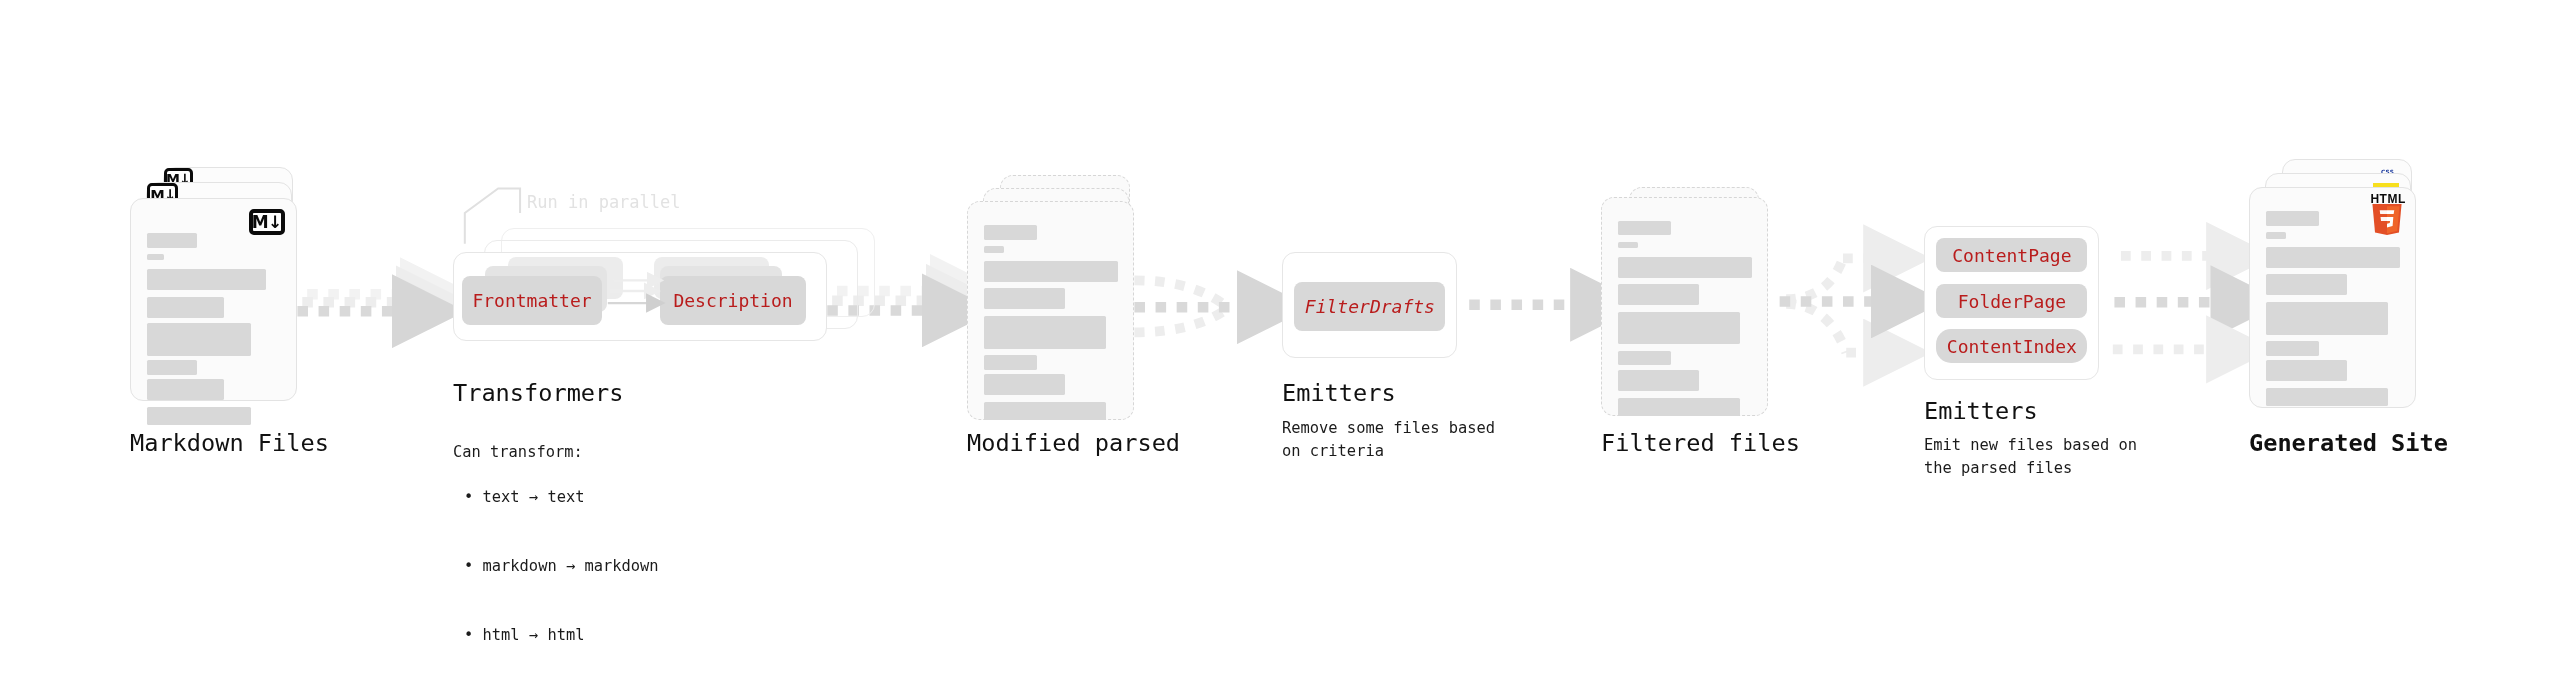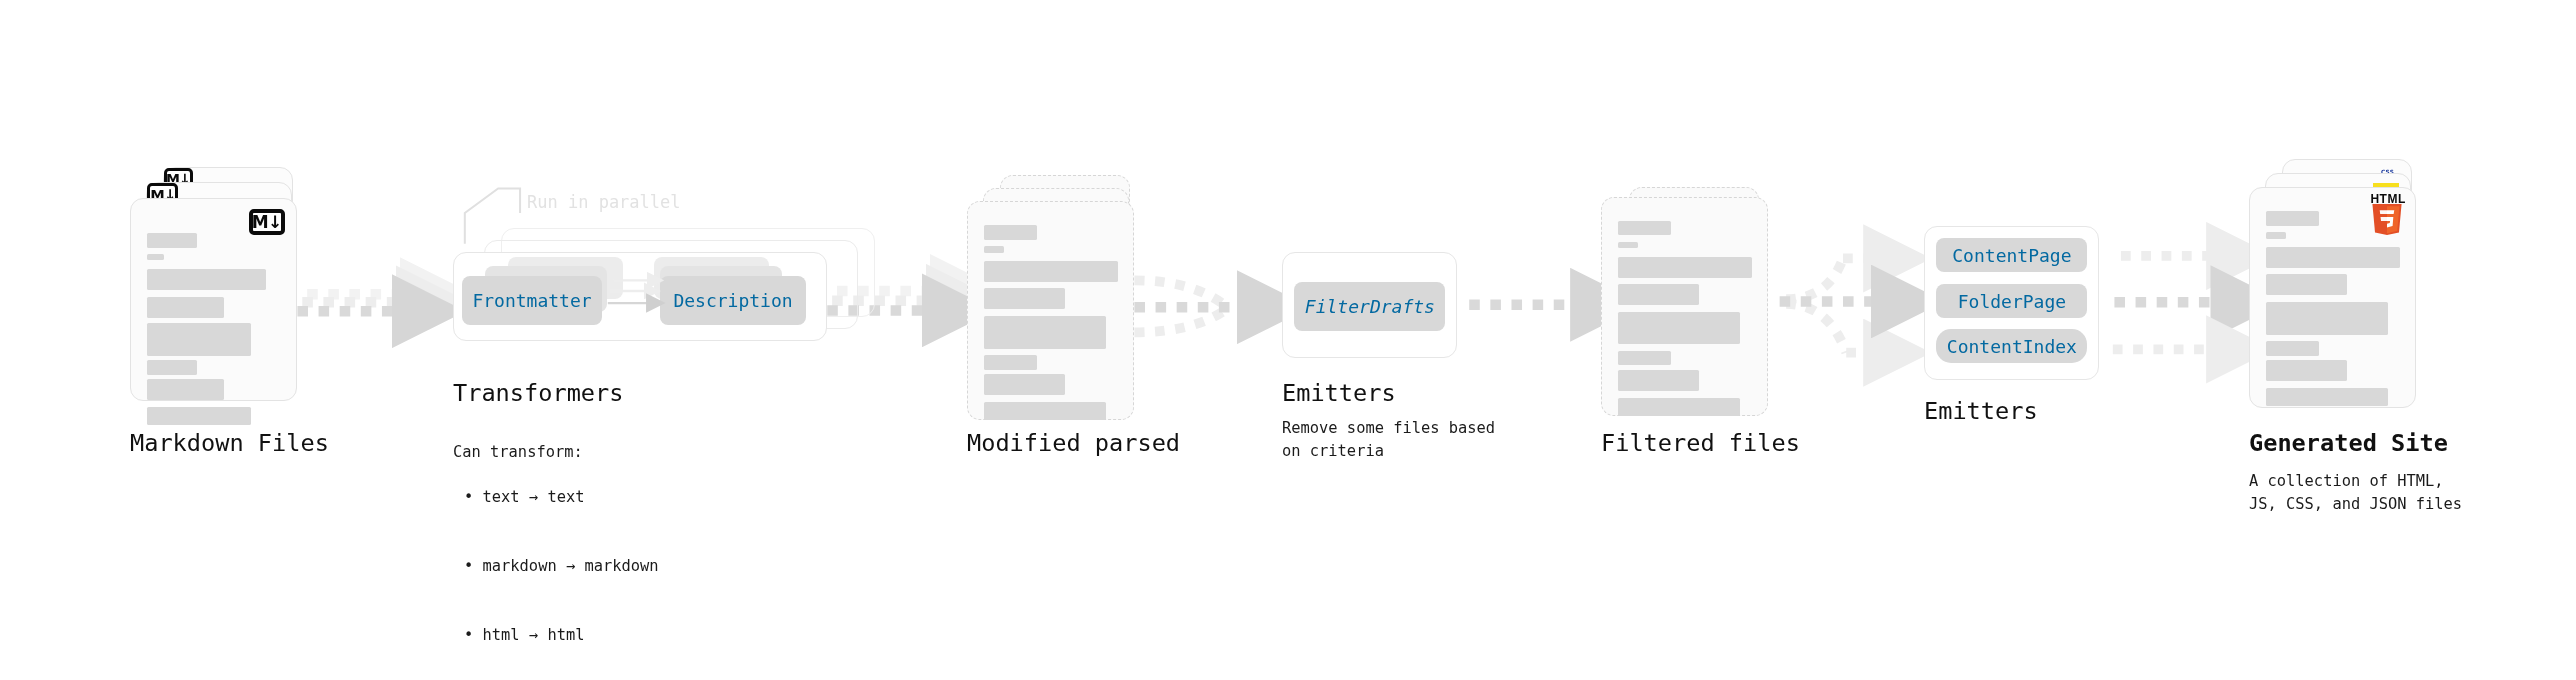--- a/index.html
+++ b/index.html
@@ -76,21 +76,21 @@
   .groupbox.g-ghost { background: transparent; }
 
   .chip {
     position: absolute;
     box-sizing: border-box;
     background: #d8d8d8;
     border-radius: 8.1px;
     display: flex;
     align-items: center;
     justify-content: center;
-    color: #0369a1;
+    color: #b91c1c;
     font-family: "DejaVu Sans Mono", "Liberation Mono", monospace;
     font-size: 18px;
     white-space: nowrap;
   }
   .chip.ghost-a { background: #ececec; color: transparent; }
   .chip.ghost-b { background: #e4e4e4; color: transparent; }
 
   
   .title {
     position: absolute;
@@ -282,20 +282,22 @@
     </div>
   </div>
   <div class="title" style="left:1601px; top:429px;">Filtered files</div>
 
   <div class="groupbox" style="left:1924px; top:226px; width:175px; height:154px;">
     <div class="chip" style="left:11.4px; top:11.4px;  width:151px; height:34px;">ContentPage</div>
     <div class="chip" style="left:11.4px; top:57px;  width:151px; height:34px;">FolderPage</div>
     <div class="chip" style="left:11.4px; top:102px; width:151px; height:34px;border-radius:15px;">ContentIndex</div>
   </div>
   <div class="title" style="left:1924px; top:397px;">Emitters</div>
+  <div class="sub" style="left:1924px; top:434px;">Emit new files based on
+the parsed files</div>
 
   <div class="doc-stack" style="left:2249px; top:159px;">
 
     <div class="doc ghost1" style="left:32.5px; top:0px; width:130px; height:46px;">
       <div style="position:absolute; right:11.4px; top:9px; width:23px; height:11.4px; display:flex; flex-direction:column; align-items:center; justify-content:flex-start;">
         <span style="font-family:'DejaVu Sans','Liberation Sans',sans-serif; font-size:5.7px; font-weight:bold; color:#1b3a9e; line-height:6.5px; letter-spacing:0.4px;">CSS</span>
         <span style="display:block; width:21px; height:3.3px; background:#264de4; margin-top:0.8px;"></span>
       </div>
     </div>
 
@@ -318,17 +320,15 @@
       <div class="skel" style="left:16.3px; top:44px;  width:19.5px; height:6.5px;"></div>
       <div class="skel" style="left:16.3px; top:59px;  width:134px; height:21px;"></div>
       <div class="skel" style="left:16.3px; top:86px; width:81px; height:21px;"></div>
       <div class="skel" style="left:16.3px; top:114px; width:122px; height:32.5px;"></div>
       <div class="skel" style="left:16.3px; top:153px; width:53px; height:14.6px;"></div>
       <div class="skel" style="left:16.3px; top:172px; width:81px; height:21px;"></div>
       <div class="skel" style="left:16.3px; top:200px; width:122px; height:18px;"></div>
     </div>
   </div>
   <div class="title" style="left:2249px; top:429px;font-weight:bold;">Generated Site</div>
-  <div class="sub" style="left:2249px; top:470px;">A collection of HTML,
-JS, CSS, and JSON files</div>
 
 </div>
 
 
 </body></html>

